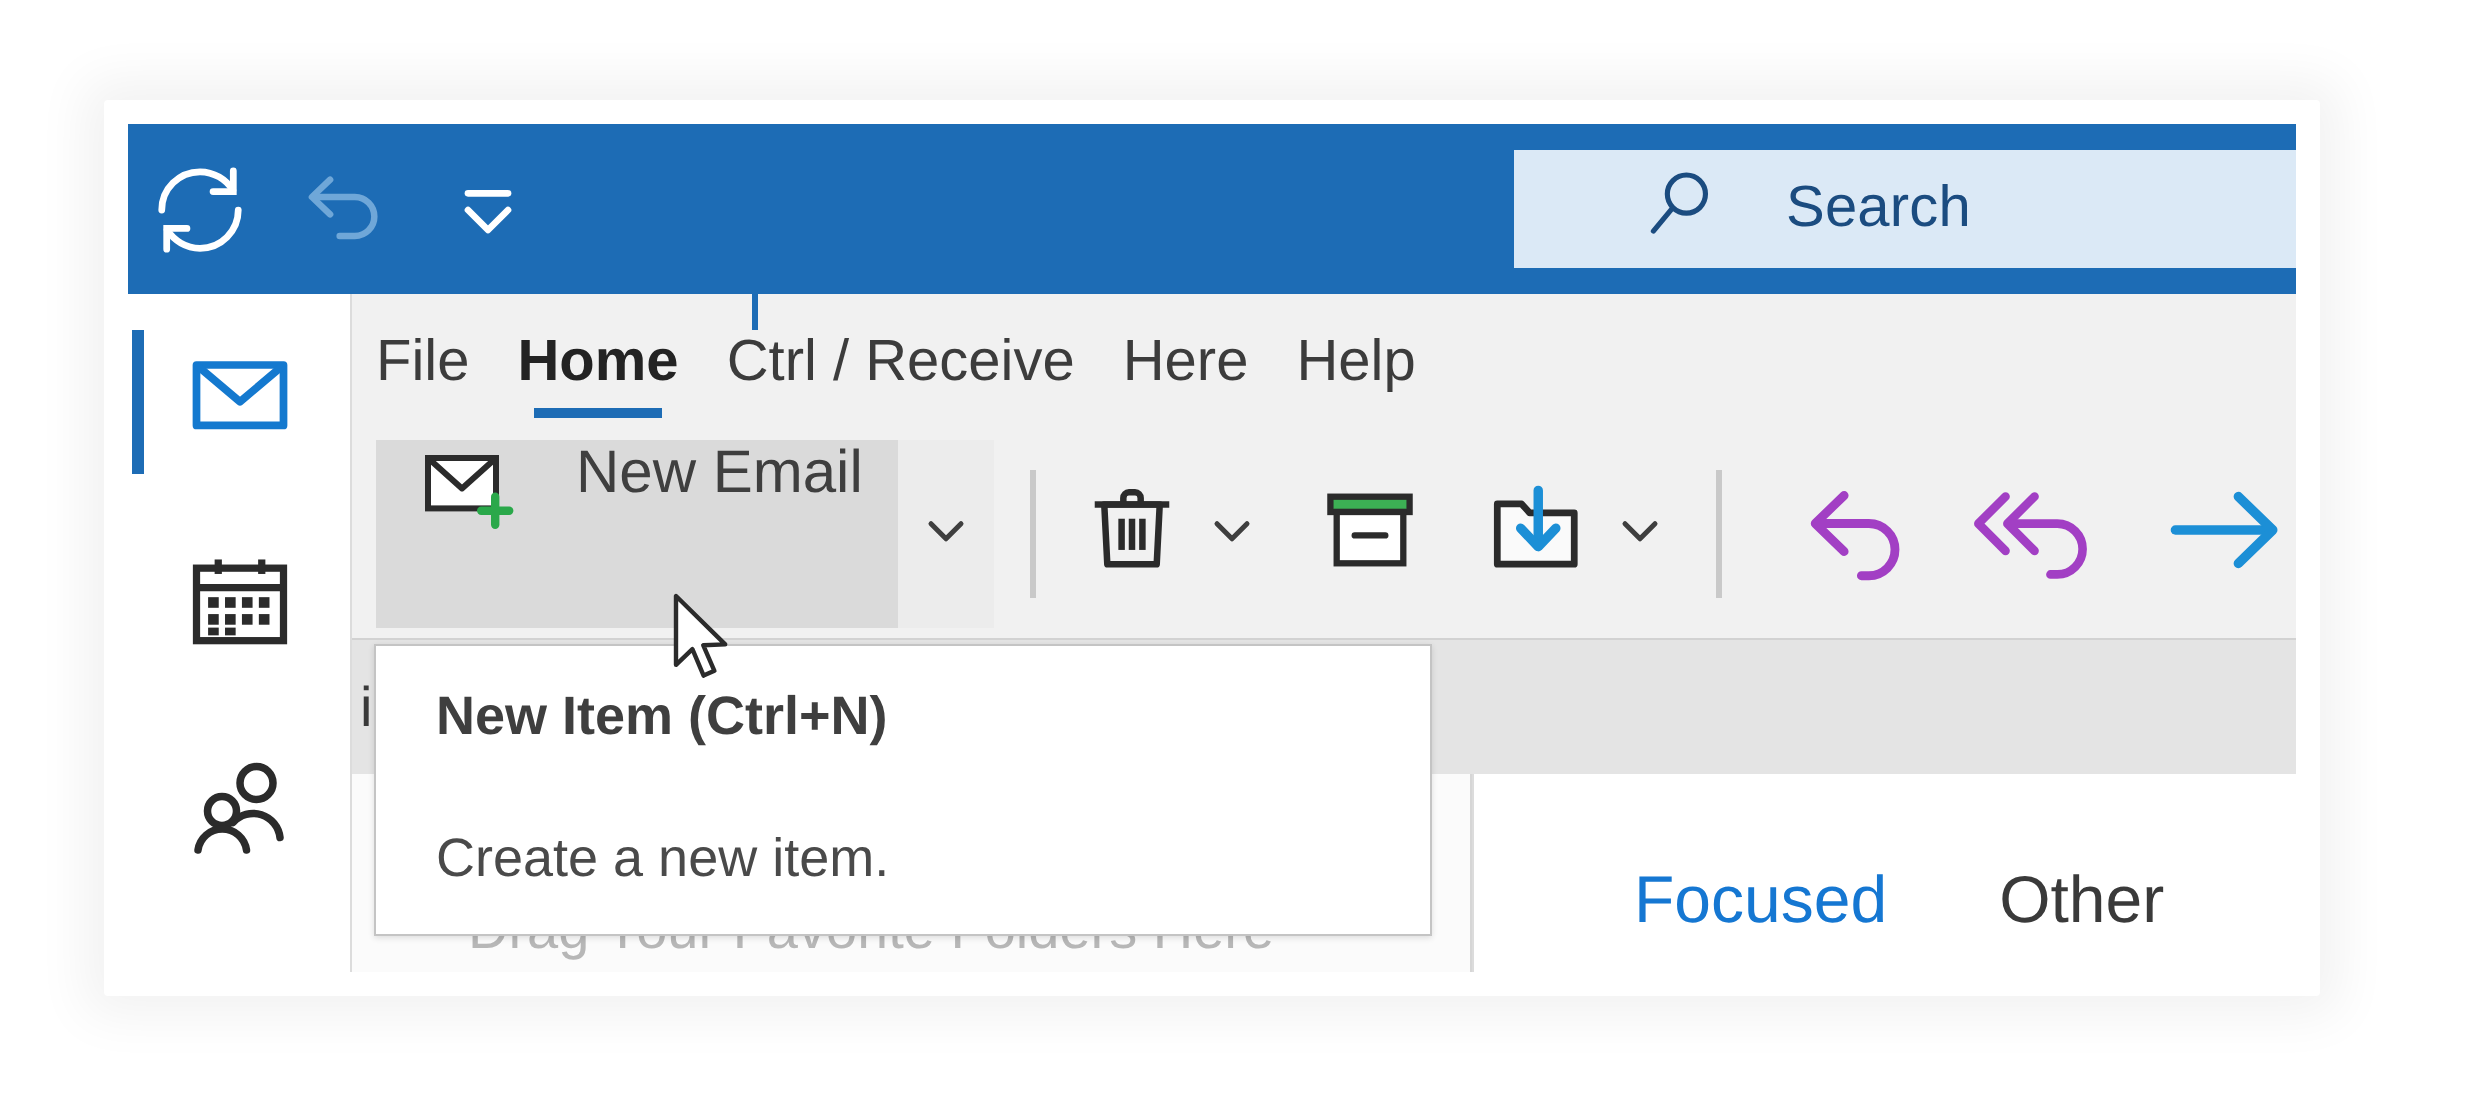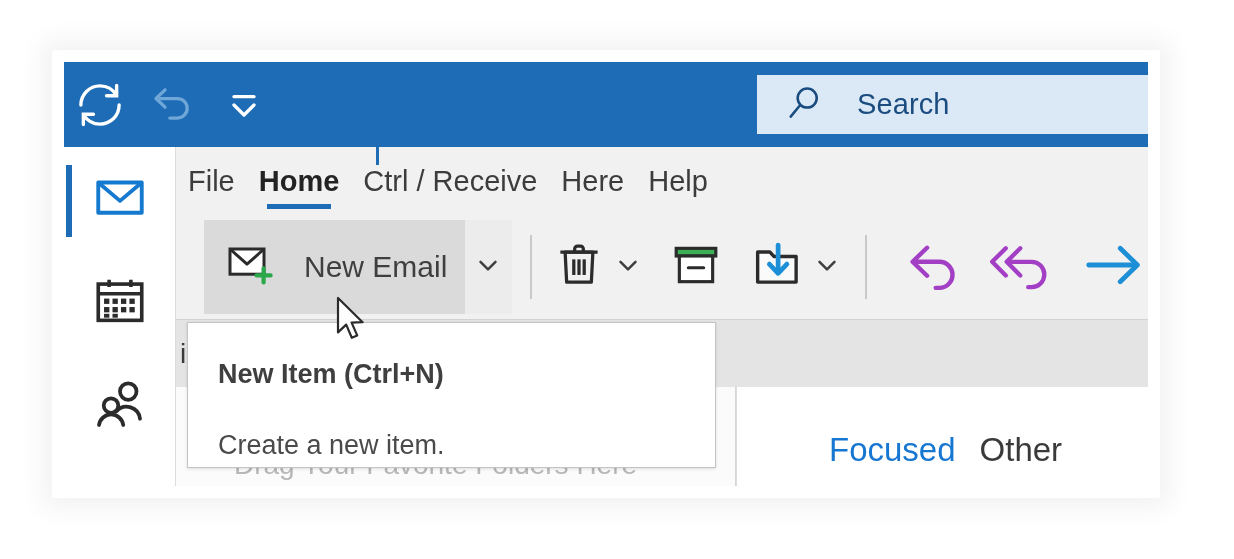--- a/index.html
+++ b/index.html
@@ -33,21 +33,21 @@
     background: #1d6cb5;
   }
   .qat { position: absolute; left: 0; top: 0; height: 85px; display: flex; align-items: center; }
   .qat-btn {
     width: 72px; height: 85px; display: flex; align-items: center; justify-content: center;
   }
   .qat-btn svg { display: block; }
 
   .searchbox {
     position: absolute; left: 693px; top: 13px; width: 460px; height: 59px;
-    background: #dbe9f6; display: flex; align-items: center; padding-left: 26px;
+    background: #dbe9f6; display: flex; align-items: center; padding-left: 62px;
   }
   .searchbox .mag { margin-right: 30px; }
   .search-label {
     font-size: 29px; color: #1b4c80; font-family: "Liberation Sans", sans-serif;
     letter-spacing: .1px;
   }
 
   
   .rail {
     position: absolute; left: 0; top: 85px; width: 112px; height: 339px;
@@ -83,21 +83,21 @@
   }
   .tabstrip-caret {
     position: absolute; left: 200px; top: 0px; width: 3px; height: 18px; background: #1d6cb5;
   }
 
   .toolbar {
     position: absolute; left: 0; top: 68px; width: 972px; height: 104px;
     display: flex; align-items: center; background: #f1f1f1;
   }
   .tb-newemail {
-    display: flex; align-items: center; height: 94px; margin-left: 28px;
+    display: flex; align-items: flex-start; height: 94px; margin-left: 12px;
     padding: 0 18px 0 22px; background: #dadada; gap: 22px;
   }
   .tb-newemail .label { font-size: 30px; color: #3f3f3f; white-space: nowrap; }
   .tb-split {
     width: 52px; height: 94px; background: #ececec;
     display: flex; align-items: center; justify-content: center;
   }
   .tb-sep { width: 3px; height: 64px; background: #c9c9c9; margin: 0 18px; }
   .tb-btn {
     height: 94px; min-width: 56px; display: flex; align-items: center; justify-content: center;
@@ -129,31 +129,31 @@
     position: absolute; left: 608px; top: 340px; font-size: 26px; color: #555;
     font-family: "Liberation Sans", sans-serif;
   }
 
   
   .msglist {
     position: absolute; left: 672px; top: 325px; width: 412px; height: 99px;
     background: #ffffff; border-left: 1px solid #dcdcdc;
   }
   .pivots {
-    position: absolute; left: 92px; top: 44px; display: flex; align-items: baseline; gap: 24px; justify-content: space-between;
+    position: absolute; left: 80px; top: 44px; display: flex; align-items: baseline; gap: 56px; justify-content: space-between;
   }
   .pivot { font-size: 33px; color: #3a3a3a; white-space: nowrap; }
   .pivot.active { color: #1577d2; }
 
   
   .tooltip {
     position: absolute; left: 187px; top: 322px; width: 529px; height: 146px;
     background: #ffffff; border: 1px solid #c4c4c4;
     box-shadow: 0 1px 3px rgba(0,0,0,0.12);
-    padding: 36px 0 0 30px;
+    padding: 20px 0 0 30px;
   }
   .tt-title { font-size: 27px; font-weight: bold; color: #3f3f3f; white-space: nowrap; }
   .tt-body  { font-size: 27px; color: #4a4a4a; margin-top: 40px; white-space: nowrap; }
 
   
   .cursor { position: absolute; left: 336px; top: 296px; pointer-events: none; }
 </style>
 </head>
 <body>
 

